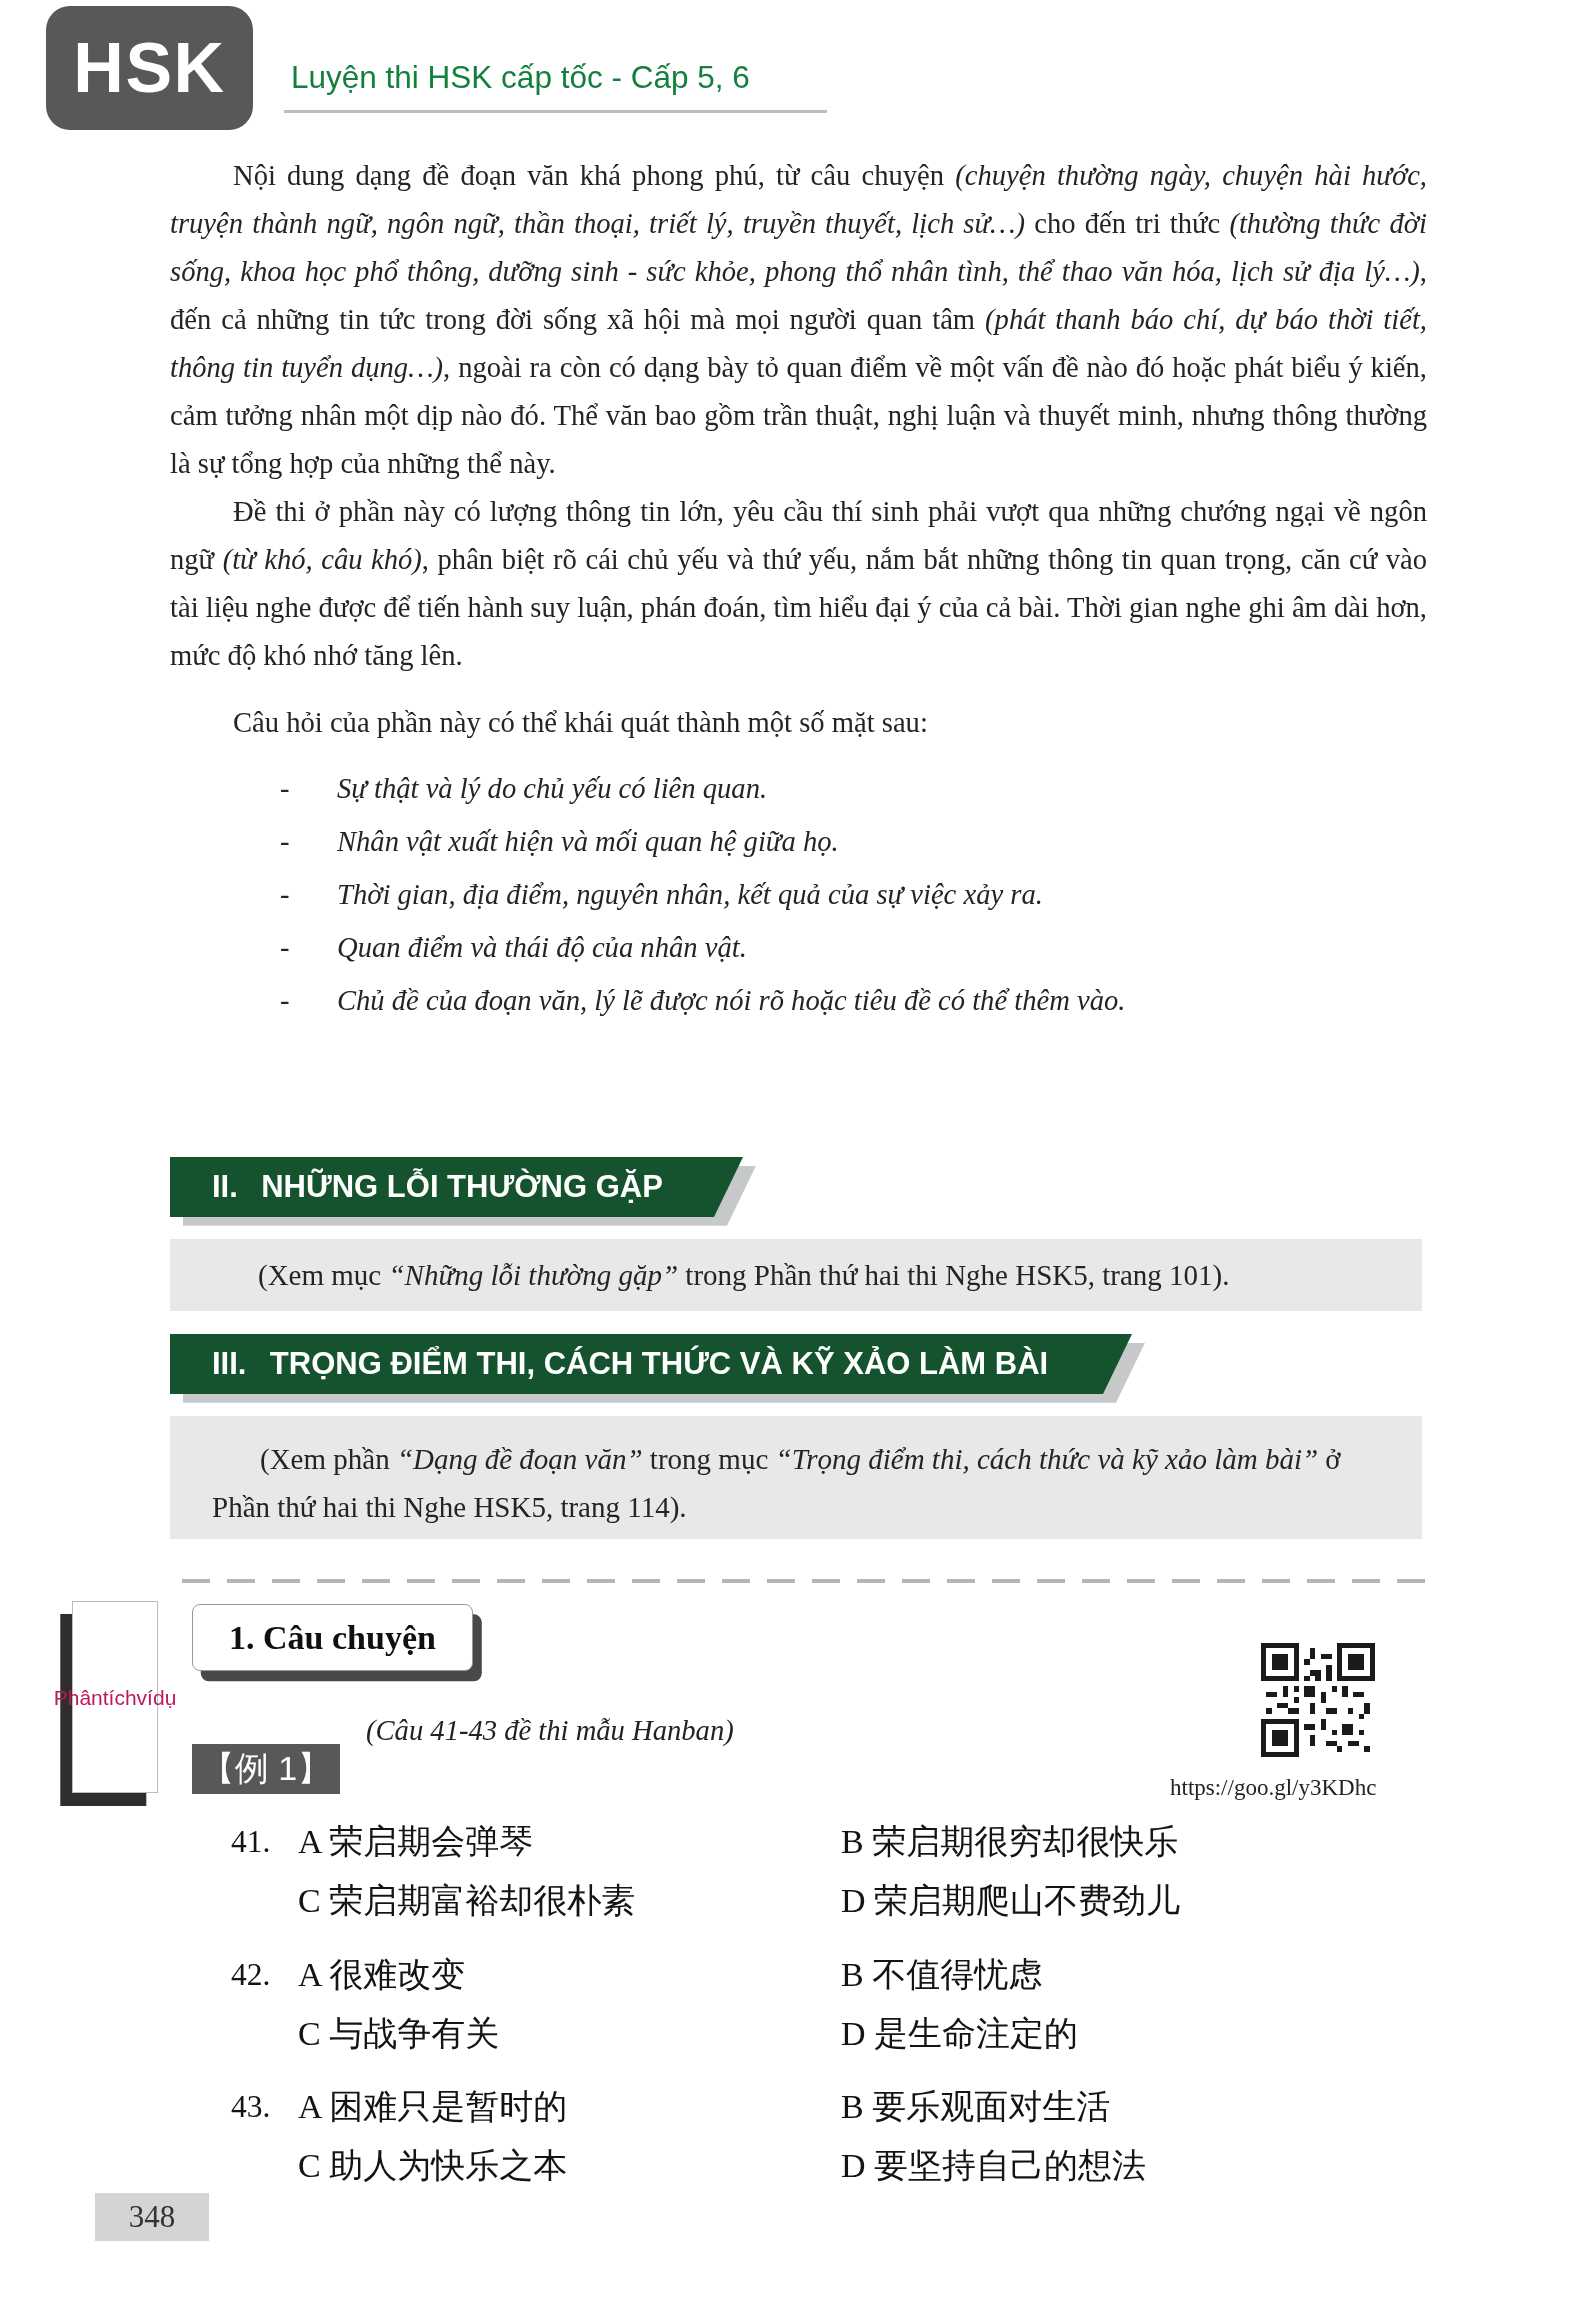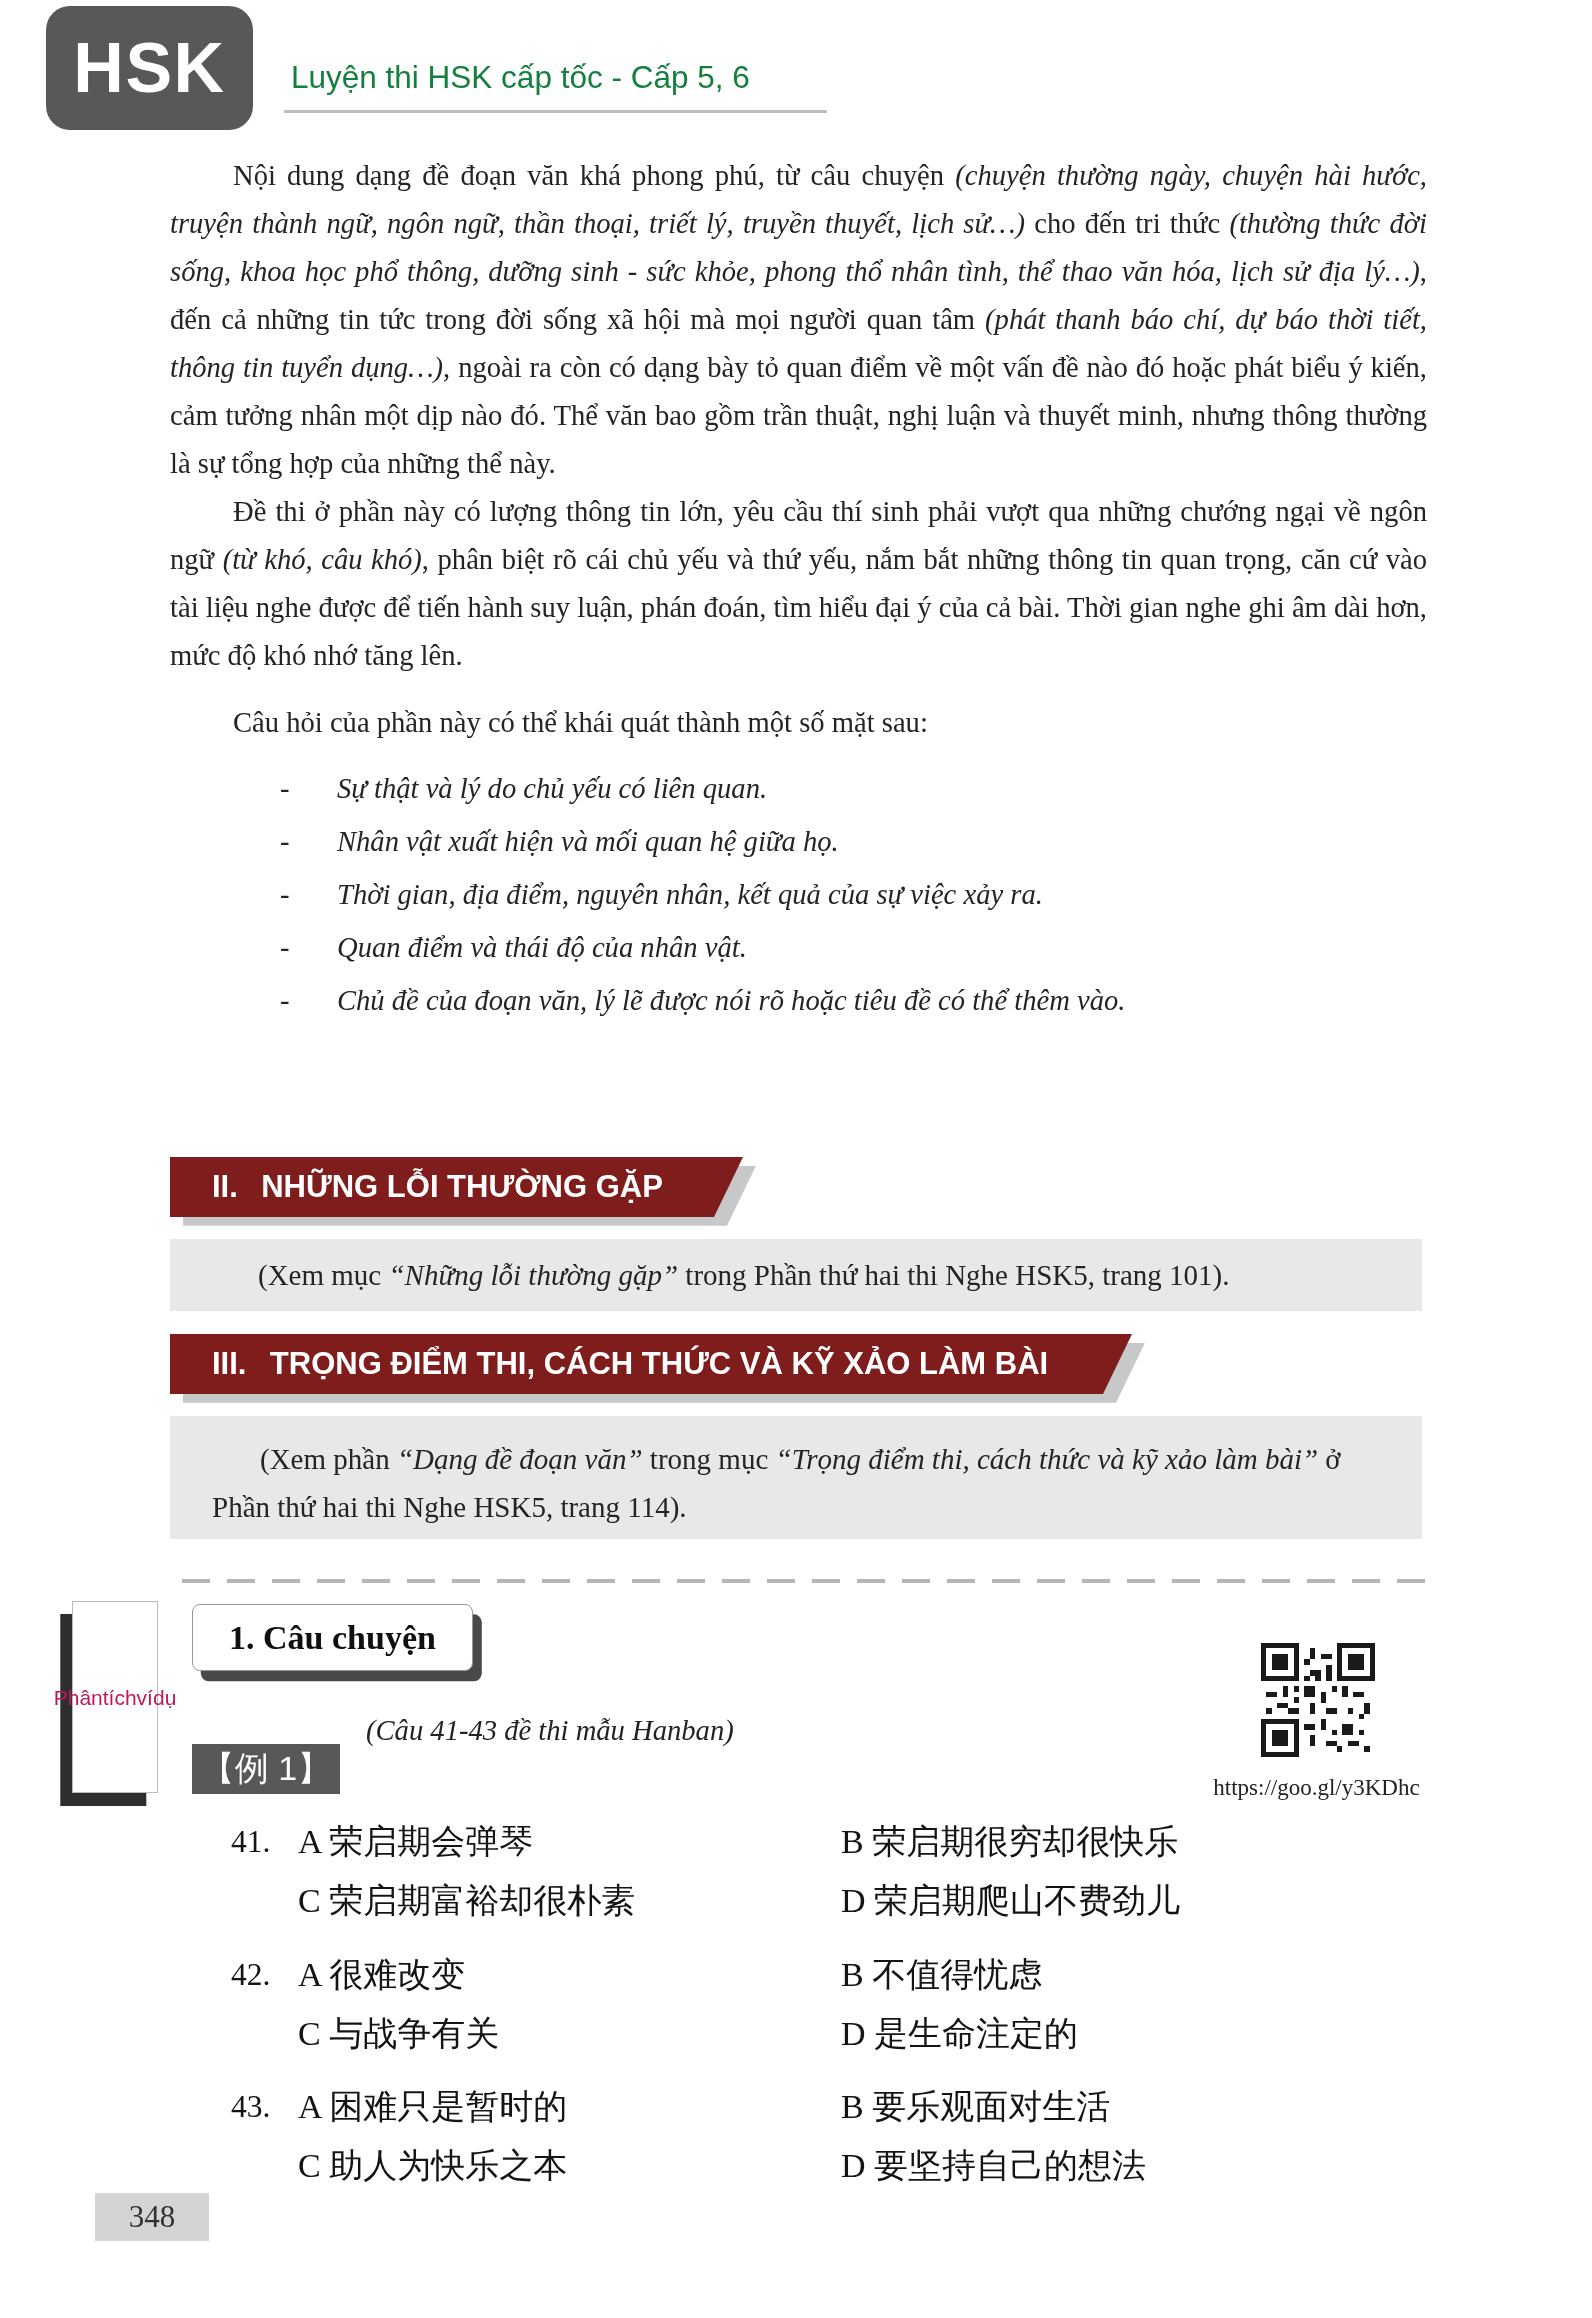--- a/index.html
+++ b/index.html
@@ -57,21 +57,21 @@
   .banner-wrap { position: absolute; height: 60px; }
   .banner-wrap .banner-shadow {
     position: absolute; left: 13px; top: 8.8px;
     width: 100%; height: 100%;
     background: #c6c8ca;
     clip-path: polygon(0 0, 100% 0, calc(100% - 29px) 100%, 0 100%);
   }
   .banner-wrap .banner-face {
     position: absolute; left: 0; top: 0;
     width: 100%; height: 100%;
-    background: #7f1d1d; color: #ffffff;
+    background: #14532d; color: #ffffff;
     font-family: "Liberation Sans", sans-serif;
     font-weight: bold; font-size: 31px;
     display: flex; align-items: center;
     padding-left: 42px;
     clip-path: polygon(0 0, 100% 0, calc(100% - 29px) 100%, 0 100%);
     white-space: nowrap;
   }
   .banner-face .bnum { margin-right: 23.4px; }
   .banner2 { left: 170px; top: 1157px; width: 573px; }
   .banner3 { left: 170px; top: 1334px; width: 962px; }
@@ -133,21 +133,21 @@
   }
 
   
   .qr {
     position: absolute; left: 1261px; top: 1643px;
     width: 114px; height: 114px;
   }
   .qr svg { width: 100%; height: 100%; display: block; }
   .qr-link {
     position: absolute; left: 1170px; top: 1775px; width: 293px;
-    text-align: center; font-size: 23px; color: #222222;
+    font-size: 23px; color: #222222;
   }
 
   
   .questions {
     position: absolute; left: 190px; top: 1812px; width: 1245px;
     font-size: 34px; color: #141414;
     font-family: "Liberation Serif", "DejaVu Sans", serif;
     margin-left: 41px;
   }
   .q-row {

